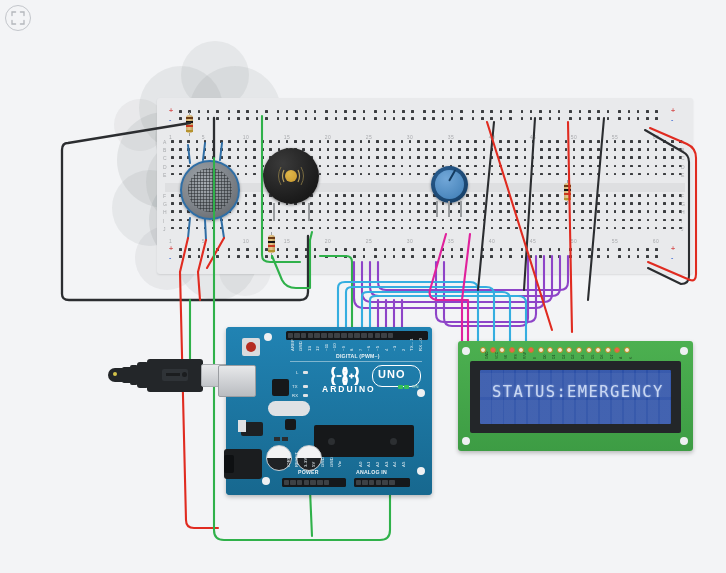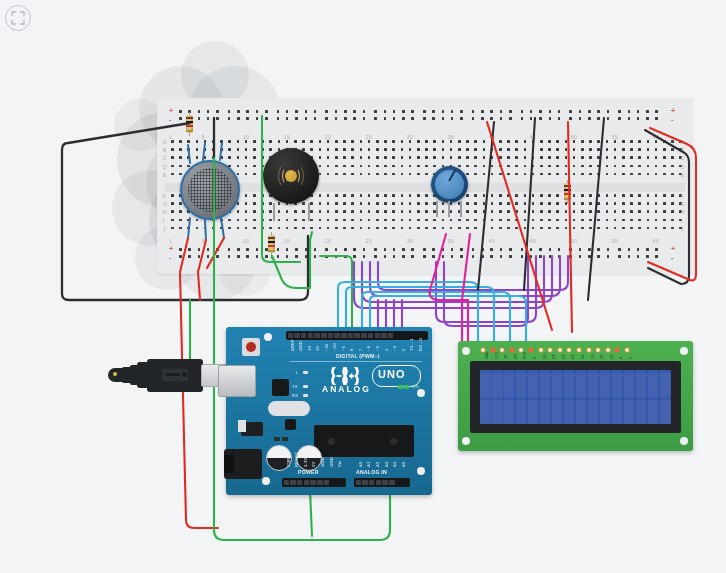--- a/index.html
+++ b/index.html
@@ -1268,21 +1268,21 @@
     <div class="ard-txt" id="lbl-analog" style="left:130px;top:142px;font-size:5.2px;font-weight:bold;">ANALOG IN</div>
 
     <div class="abs" style="left:64px;top:34px;width:132px;height:1px;background:#cfe3ec;opacity:.55;"></div>
 
     <svg style="position:absolute;left:96px;top:40px;" width="46" height="18" viewBox="0 0 46 18">
       <path d="M12 9 a7 7 0 1 1 11 0 a7 7 0 1 0 11 0 a7 7 0 1 0 -11 0 a7 7 0 1 1 -11 0 z" fill="none" stroke="#ffffff" stroke-width="2.6"></path>
       <line x1="14.5" y1="9" x2="19.5" y2="9" stroke="#fff" stroke-width="1.8"></line>
       <line x1="27" y1="9" x2="32" y2="9" stroke="#fff" stroke-width="1.8"></line>
       <line x1="29.5" y1="6.5" x2="29.5" y2="11.5" stroke="#fff" stroke-width="1.8"></line>
     </svg>
-    <div class="ard-logo-txt" id="ard-brand" style="left:96px;top:57px;font-size:8.5px;letter-spacing:2px;">ANALOG</div>
+    <div class="ard-logo-txt" id="ard-brand" style="left:96px;top:57px;font-size:8.5px;letter-spacing:2px;">ARDUINO</div>
     <div class="abs" style="left:146px;top:38px;width:47px;height:20px;border:1.6px solid #fff;border-radius:10px;"></div>
     <div class="ard-logo-txt" id="ard-uno" style="left:152px;top:41px;font-size:11px;letter-spacing:1px;">UNO</div>
 
     <div class="btn-red" style="left:16px;top:11px;width:18px;height:18px;">
       <div class="cap2"></div>
     </div>
 
     <div class="usb-port" style="left:-8px;top:38px;width:38px;height:32px;"></div>
 
     <div class="barrel" style="left:-2px;top:122px;width:38px;height:30px;"></div>
@@ -1371,20 +1371,21 @@
         <div class="hp" title="A" style="background: rgb(232, 97, 90);"></div>
         <div class="hp" title="K"></div>
       </div>
     <div class="mnt" style="left:4px;top:6px;"></div>
     <div class="mnt" style="left:222px;top:6px;"></div>
     <div class="mnt" style="left:4px;top:96px;"></div>
     <div class="mnt" style="left:222px;top:96px;"></div>
     <div class="bezel">
       <div class="screen">
         <div class="cells"></div>
+        <div id="lcd-text">STATUS:EMERGENCY</div>
       </div>
     </div>
   <div class="lcd-pin-label" style="left: 27px; top: 18px;">GND</div>
       <div class="lcd-pin-label" style="left: 36.6px; top: 18px;">VCC</div>
       <div class="lcd-pin-label" style="left: 46.2px; top: 18px;">V0</div>
       <div class="lcd-pin-label" style="left: 55.8px; top: 18px;">RS</div>
       <div class="lcd-pin-label" style="left: 65.4px; top: 18px;">R/W</div>
       <div class="lcd-pin-label" style="left: 75px; top: 18px;">E</div>
       <div class="lcd-pin-label" style="left: 84.6px; top: 18px;">D0</div>
       <div class="lcd-pin-label" style="left: 94.2px; top: 18px;">D1</div>

